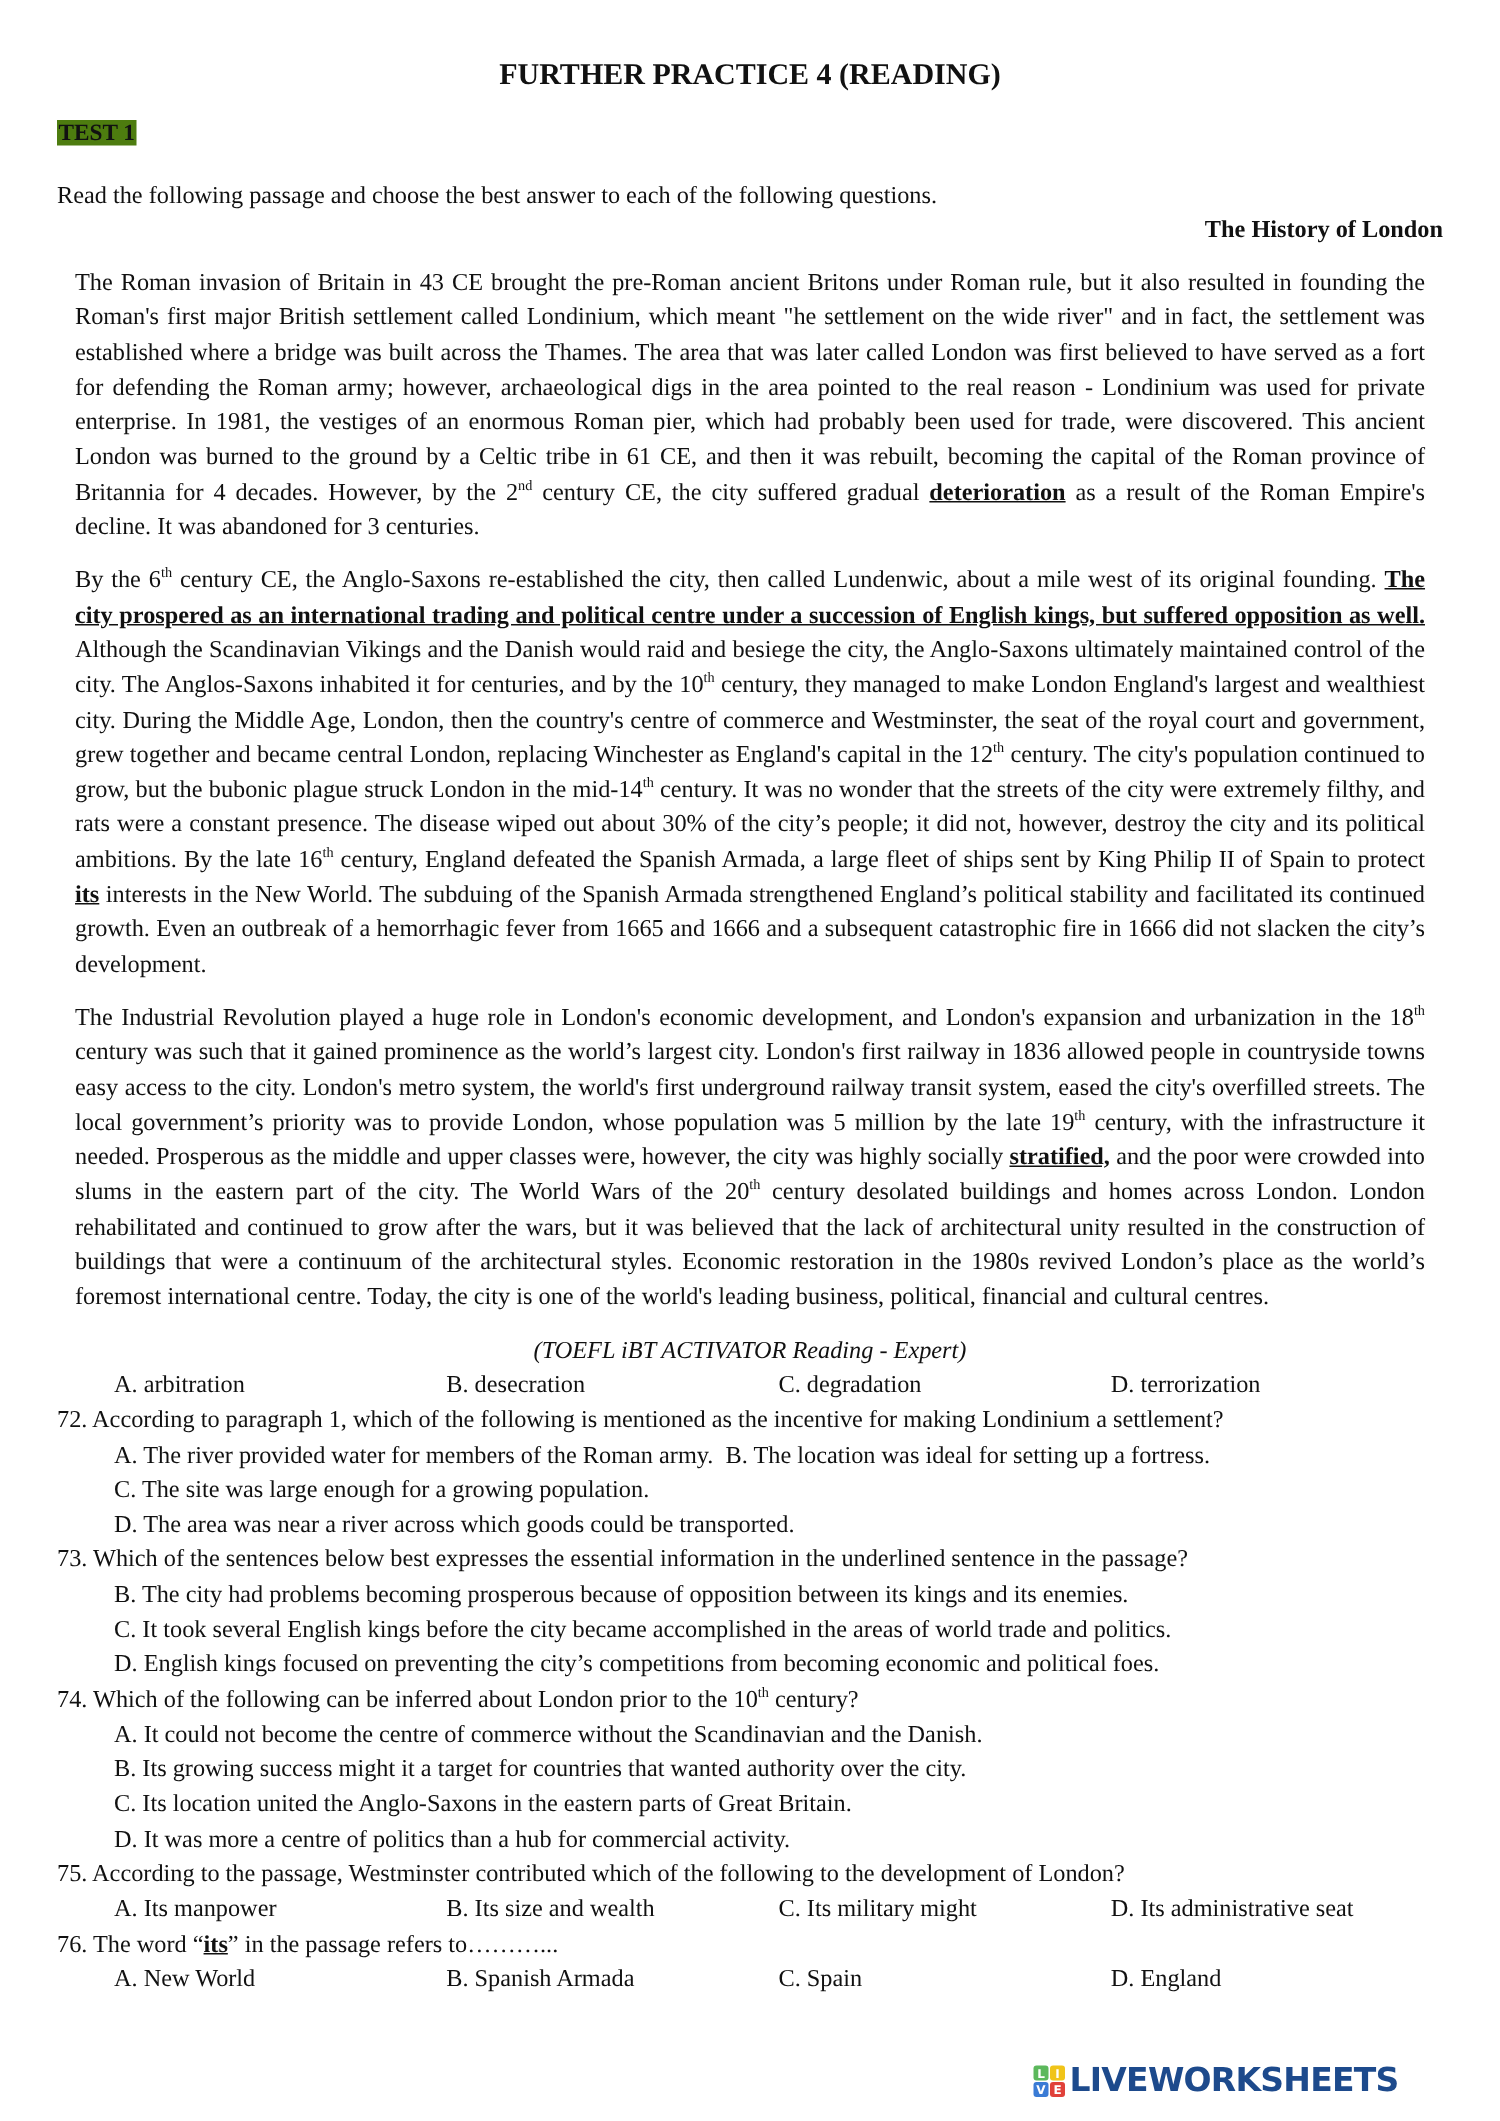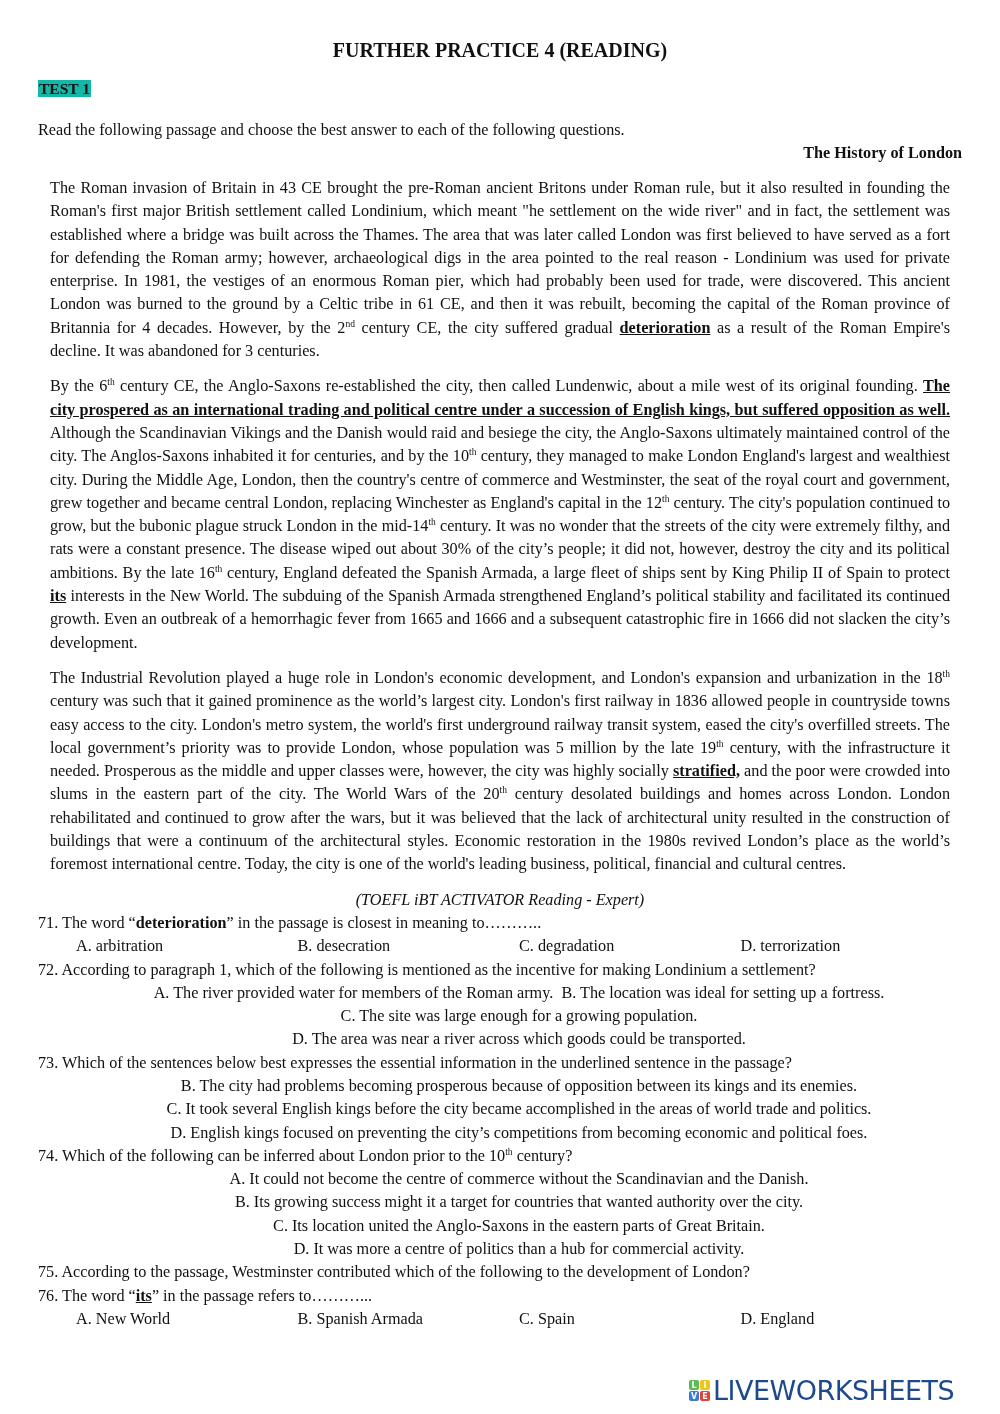--- a/index.html
+++ b/index.html
@@ -3,54 +3,53 @@
 <meta charset="utf-8">
 <style>
   html, body { margin: 0; padding: 0; background: #ffffff; }
   body {
     width: 1000px; height: 1414px; position: relative; overflow: hidden;
     font-family: "Liberation Serif", serif; color: #111; font-size: 16.2px;
   }
   .page { position: absolute; left: 38px; top: 36px; width: 924px; }
   .title { text-align: center; font-weight: bold; font-size: 20px; margin: 0; height: 28px; line-height: 28px; }
   .test { margin-top: 13px; height: 23px; line-height: 23px; }
-  .test span { background: #14b8a6; font-weight: bold; font-size: 15.5px; padding: 0 1px; }
+  .test span { background: #4d7c0f; font-weight: bold; font-size: 15.5px; padding: 0 1px; }
   .instr { margin-top: 19px; font-weight: normal; line-height: 23px; }
   .ptitle { text-align: right; font-weight: bold; line-height: 23px; }
   .para { text-align: justify; line-height: 23.3px; margin: 12px; }
   .para sup { font-size: 9.5px; line-height: 0; }
   .ul-bold { font-weight: bold; text-decoration: underline; }
   .source { text-align: center; font-style: italic; line-height: 23.3px; }
   .q { line-height: 23.3px; }
   .opts { display: flex; padding-left: 38px; line-height: 23.3px; }
   .opts .o { width: 227px; }
-  .opt-line { padding-left: 38px; line-height: 23.3px; white-space: nowrap; text-align: center; }
+  .opt-line { padding-left: 38px; line-height: 23.3px; white-space: nowrap; }
   .logo { position: absolute; left: 689px; top: 1375px; display: flex; align-items: center; }
   .logo-grid { display: grid; grid-template-columns: 10px 10px; grid-template-rows: 10px 10px; gap: 1px; margin-right: 3px; }
   .logo-grid span { font-family: "DejaVu Sans", sans-serif; font-size: 8px; font-weight: bold; color: #fff; display: flex; align-items: center; justify-content: center; border-radius: 2px; }
-  .logo-text { font-family: "DejaVu Sans", sans-serif; font-weight: normal; font-size: 27px; color: #1d4a8c; letter-spacing: -0.5px; }
+  .logo-text { font-family: "DejaVu Sans", sans-serif; font-weight: bold; font-size: 22px; color: #1d4a8c; letter-spacing: -0.5px; }
 </style>
 </head>
 <body>
 
 <div class="page">
   <div class="title">FURTHER PRACTICE 4 (READING)</div>
   <div class="test"><span>TEST 1</span></div>
   <div class="instr">Read the following passage and choose the best answer to each of the following questions.</div>
   <div class="ptitle">The History of London</div>
 
   <p class="para"><span>The Roman invasion of Britain in 43 CE brought the pre-Roman ancient Britons under Roman rule, but it also resulted in founding the Roman's first major British settlement called Londinium, which meant "he settlement on the wide river" and in fact, the settlement was established where a bridge was built across the Thames. The area that was later called London was first believed to have served as a fort for defending the Roman army; however, archaeological digs in the area pointed to the real reason - Londinium was used for private enterprise. In 1981, the vestiges of an enormous Roman pier, which had probably been used for trade, were discovered. This ancient London was burned to the ground by a Celtic tribe in 61 CE, and then it was rebuilt, becoming the capital of the Roman province of Britannia for 4 decades. However, by the 2</span><sup>nd</sup><span> century CE, the city suffered gradual </span><span class="ul-bold">deterioration</span><span> as a result of the Roman Empire's decline. It was abandoned for 3 centuries.</span></p>
 
   <p class="para"><span>By the 6</span><sup>th</sup><span> century CE, the Anglo-Saxons re-established the city, then called Lundenwic, about a mile west of its original founding. </span><span class="ul-bold">The city prospered as an international trading and political centre under a succession of English kings, but suffered opposition as well.</span><span> Although the Scandinavian Vikings and the Danish would raid and besiege the city, the Anglo-Saxons ultimately maintained control of the city. The Anglos-Saxons inhabited it for centuries, and by the 10</span><sup>th</sup><span> century, they managed to make London England's largest and wealthiest city. During the Middle Age, London, then the country's centre of commerce and Westminster, the seat of the royal court and government, grew together and became central London, replacing Winchester as England's capital in the 12</span><sup>th</sup><span> century. The city's population continued to grow, but the bubonic plague struck London in the mid-14</span><sup>th</sup><span> century. It was no wonder that the streets of the city were extremely filthy, and rats were a constant presence. The disease wiped out about 30% of the city’s people; it did not, however, destroy the city and its political ambitions. By the late 16</span><sup>th</sup><span> century, England defeated the Spanish Armada, a large fleet of ships sent by King Philip II of Spain to protect </span><span class="ul-bold">its</span><span> interests in the New World. The subduing of the Spanish Armada strengthened England’s political stability and facilitated its continued growth. Even an outbreak of a hemorrhagic fever from 1665 and 1666 and a subsequent catastrophic fire in 1666 did not slacken the city’s development.</span></p>
 
   <p class="para"><span>The Industrial Revolution played a huge role in London's economic development, and London's expansion and urbanization in the 18</span><sup>th</sup><span> century was such that it gained prominence as the world’s largest city. London's first railway in 1836 allowed people in countryside towns easy access to the city. London's metro system, the world's first underground railway transit system, eased the city's overfilled streets. The local government’s priority was to provide London, whose population was 5 million by the late 19</span><sup>th</sup><span> century, with the infrastructure it needed. Prosperous as the middle and upper classes were, however, the city was highly socially </span><span class="ul-bold">stratified,</span><span> and the poor were crowded into slums in the eastern part of the city. The World Wars of the 20</span><sup>th</sup><span> century desolated buildings and homes across London. London rehabilitated and continued to grow after the wars, but it was believed that the lack of architectural unity resulted in the construction of buildings that were a continuum of the architectural styles. Economic restoration in the 1980s revived London’s place as the world’s foremost international centre. Today, the city is one of the world's leading business, political, financial and cultural centres.</span></p>
 
   <div class="source">(TOEFL iBT ACTIVATOR Reading - Expert)</div>
 
-  <div class="q"><span>71. The word “</span><b>deterioration</b><span>” in the passage is closest in meaning to………..</span></div>
   <div class="opts">
     <div class="o">A. arbitration</div>
     <div class="o">B. desecration</div>
     <div class="o">C. degradation</div>
     <div class="o">D. terrorization</div>
   </div>
 
   <div class="q">72. According to paragraph 1, which of the following is mentioned as the incentive for making Londinium a settlement?</div>
   <div class="opt-line"><span>A. The river provided water for members of the Roman army.</span>&nbsp;&nbsp;<span>B. The location was ideal for setting up a fortress.</span></div>
   <div class="opt-line">C. The site was large enough for a growing population.</div>
@@ -61,20 +60,26 @@
   <div class="opt-line">C. It took several English kings before the city became accomplished in the areas of world trade and politics.</div>
   <div class="opt-line">D. English kings focused on preventing the city’s competitions from becoming economic and political foes.</div>
 
   <div class="q"><span>74. Which of the following can be inferred about London prior to the 10</span><sup style="font-size:9.5px;line-height:0">th</sup><span> century?</span></div>
   <div class="opt-line">A. It could not become the centre of commerce without the Scandinavian and the Danish.</div>
   <div class="opt-line">B. Its growing success might it a target for countries that wanted authority over the city.</div>
   <div class="opt-line">C. Its location united the Anglo-Saxons in the eastern parts of Great Britain.</div>
   <div class="opt-line">D. It was more a centre of politics than a hub for commercial activity.</div>
 
   <div class="q">75. According to the passage, Westminster contributed which of the following to the development of London?</div>
+  <div class="opts">
+    <div class="o">A. Its manpower</div>
+    <div class="o">B. Its size and wealth</div>
+    <div class="o">C. Its military might</div>
+    <div class="o">D. Its administrative seat</div>
+  </div>
 
   <div class="q"><span>76. The word “</span><b style="text-decoration:underline">its</b><span>” in the passage refers to………...</span></div>
   <div class="opts">
     <div class="o">A. New World</div>
     <div class="o">B. Spanish Armada</div>
     <div class="o">C. Spain</div>
     <div class="o">D. England</div>
   </div>
 </div>
 

